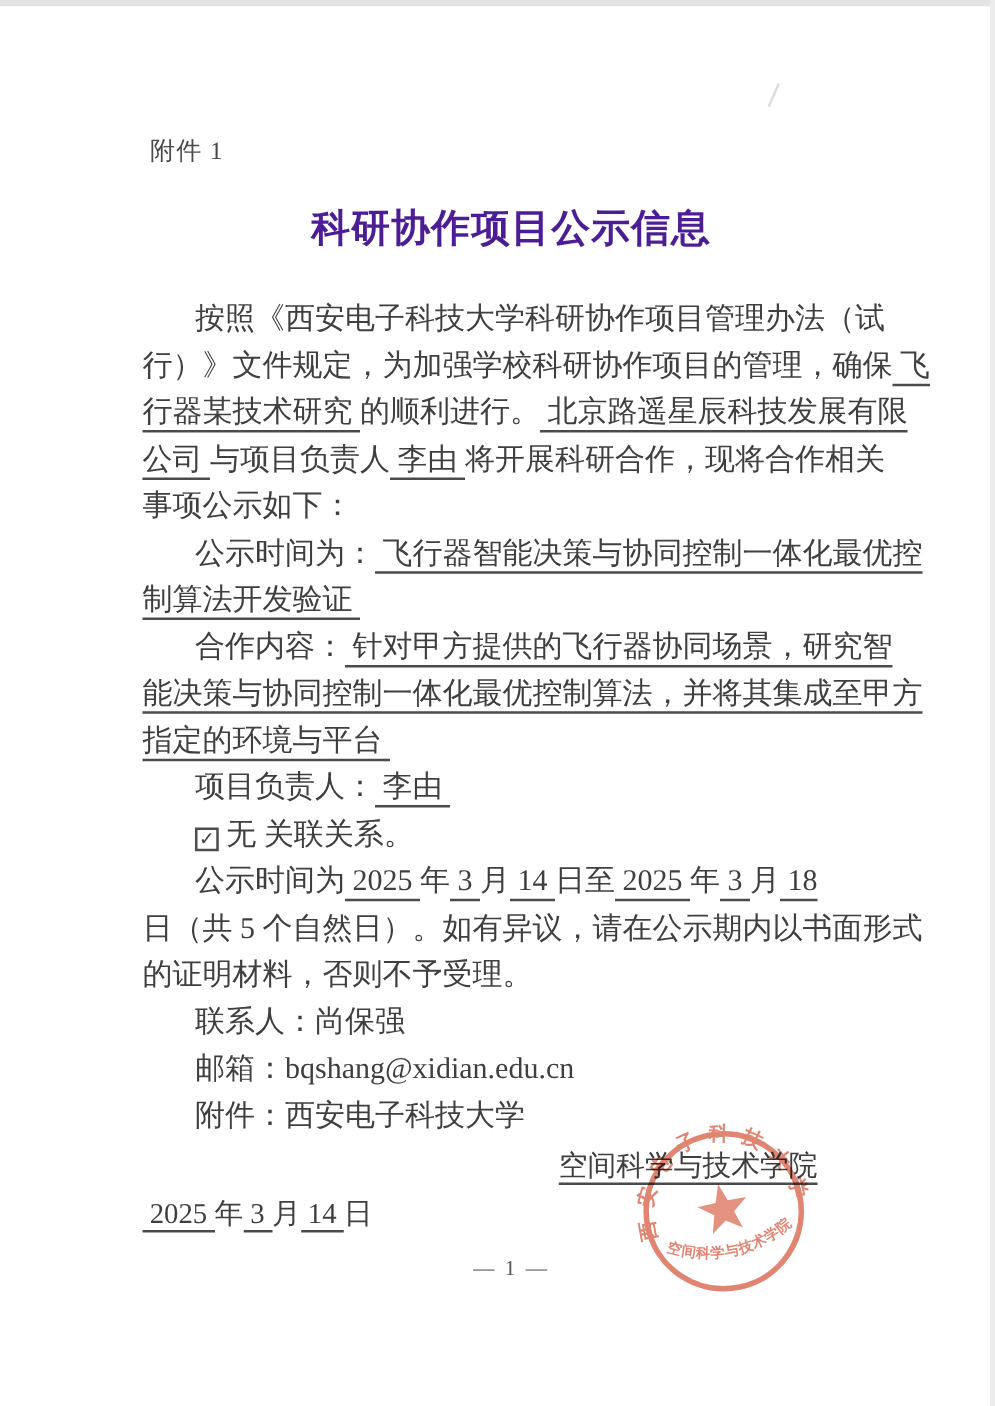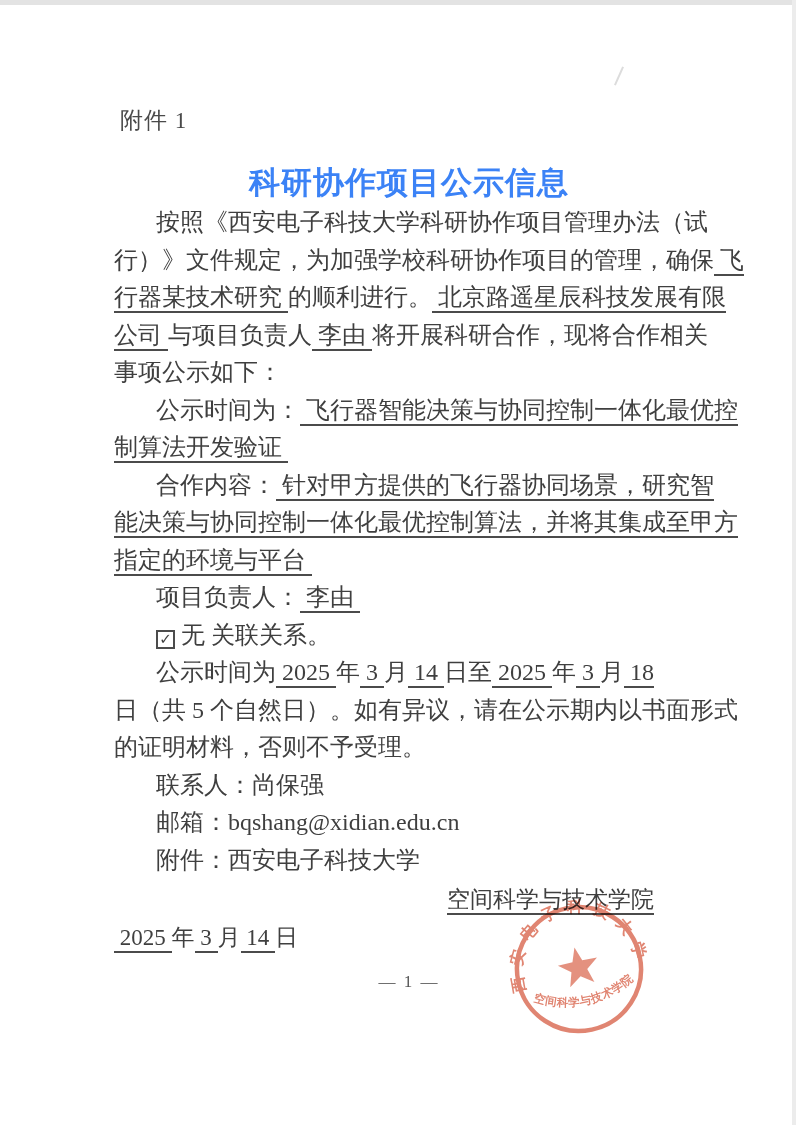--- a/index.html
+++ b/index.html
@@ -10,30 +10,30 @@
     overflow:hidden;
     font-family:"Liberation Serif","DejaVu Serif",serif;
     color:#3f3f3f;
   }
   .scan-edge-top { position:absolute; top:0; left:0; width:100%; height:5px; background:#e3e3e3; }
   .scan-edge-right { position:absolute; top:0; right:0; width:4px; height:100%; background:#ececec; }
   .scan-artifact { position:absolute; left:618px; top:66px; width:2px; height:20px; background:#dcdcdc; transform:rotate(24deg); }
 
   .content { position:absolute; left:114px; top:106px; width:590px; }
 
-  .attachment { font-size:23px; line-height:30px; letter-spacing:1px; color:#4a4a4a; padding-left:6px; }
+  .attachment { font-size:20px; line-height:30px; letter-spacing:1px; color:#4a4a4a; padding-left:6px; }
 
   .title {
     margin:26px 0 0 0;
     font-size:31px; line-height:42px;
     font-weight:bold; text-align:center;
-    letter-spacing:1px; color:#3b82f6;
+    letter-spacing:1px; color:#4c1d95;
   }
 
-  .body-lines { font-size:24px; }
+  .body-lines { margin-top:33px; font-size:24px; }
   .line { line-height:37.5px; height:37.5px; white-space:pre; overflow:visible; }
   .line.indent { padding-left:42px; }
   .u { border-bottom:2px solid #4b4b4b; padding-bottom:1px; }
 
   .checkbox {
     display:inline-block; width:19px; height:19px;
     border:2px solid #4c4c4c; box-sizing:border-box;
     font-family:"DejaVu Sans","Liberation Sans",sans-serif;
     font-size:15px; line-height:15px; text-align:center;
     vertical-align:-1px; color:#3f3f3f;

